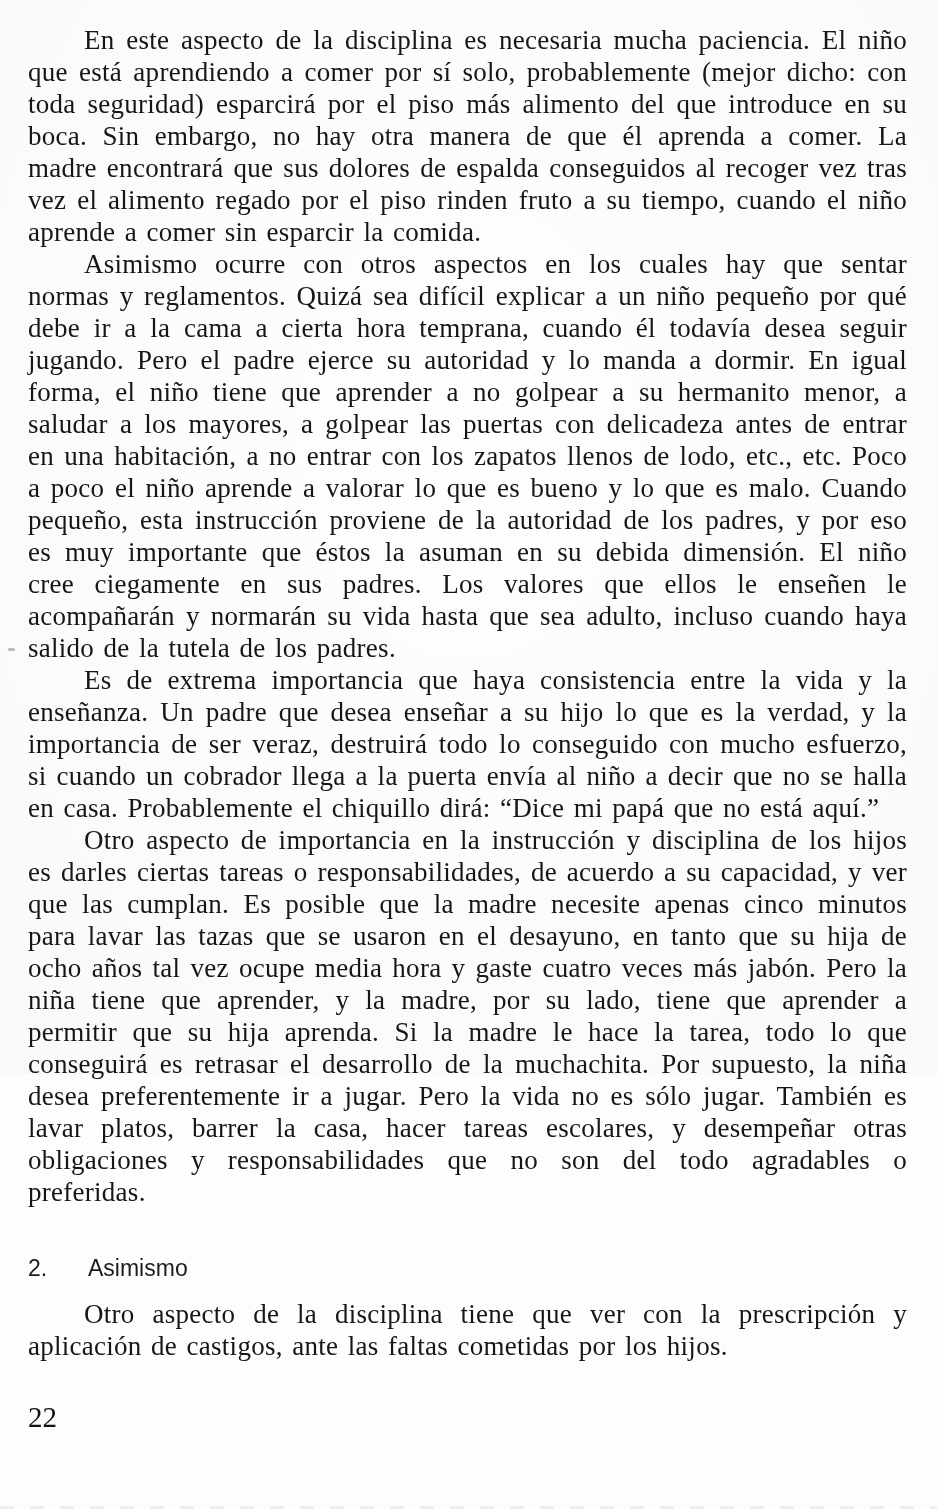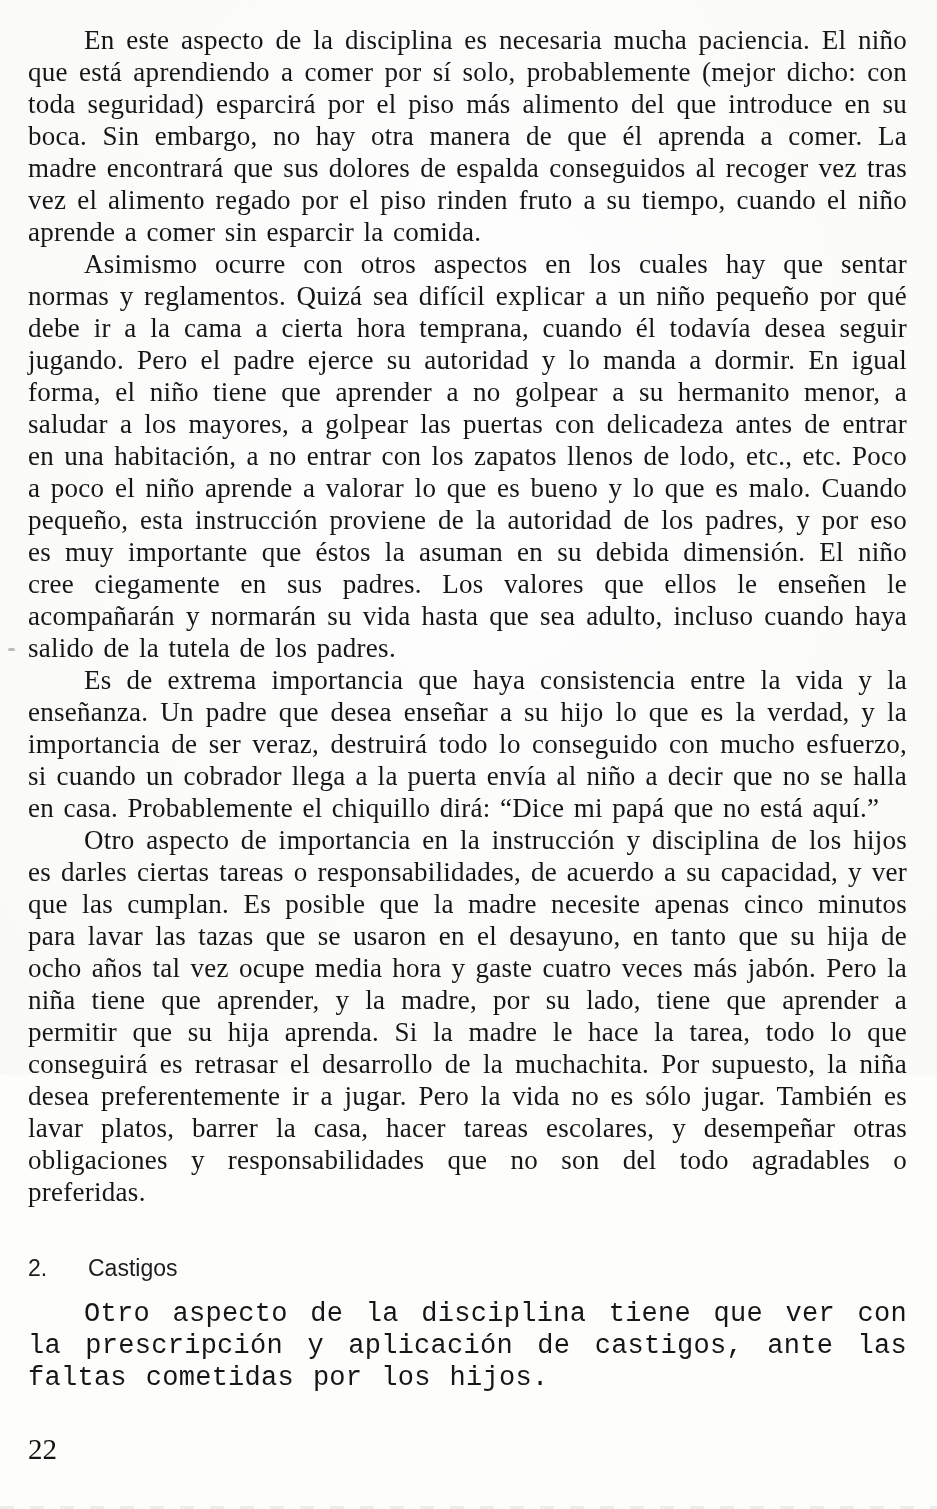--- a/index.html
+++ b/index.html
@@ -50,21 +50,20 @@
     margin-right: 32px;
   }
   .section-body p {
     margin: 0;
     font-size: 27px;
     line-height: 32px;
     text-align: justify;
     text-indent: 56px;
     word-spacing: 0.09em;
     letter-spacing: 0.01em;
-    font-family: Liberation Mono, monospace;
   }
   .page-number {
     margin-top: 40px;
     font-size: 29px;
     line-height: 30px;
     color: #131313;
   }
   
   .scan-dot {
     position: absolute;
@@ -94,21 +93,21 @@
 
   <div class="body-text">
     <p>En este aspecto de la disciplina es necesaria mucha paciencia. El niño que está aprendiendo a comer por sí solo, probablemente (mejor dicho: con toda seguridad) esparcirá por el piso más alimento del que introduce en su boca. Sin embargo, no hay otra manera de que él aprenda a comer. La madre encontrará que sus dolores de espalda conseguidos al recoger vez tras vez el alimento regado por el piso rinden fruto a su tiempo, cuando el niño aprende a comer sin esparcir la comida.</p>
     <p>Asimismo ocurre con otros aspectos en los cuales hay que sentar normas y reglamentos. Quizá sea difícil explicar a un niño pequeño por qué debe ir a la cama a cierta hora temprana, cuando él todavía desea seguir jugando. Pero el padre ejerce su autoridad y lo manda a dormir. En igual forma, el niño tiene que aprender a no golpear a su hermanito menor, a saludar a los mayores, a golpear las puertas con delicadeza antes de entrar en una habitación, a no entrar con los zapatos llenos de lodo, etc., etc. Poco a poco el niño aprende a valorar lo que es bueno y lo que es malo. Cuando pequeño, esta instrucción proviene de la autoridad de los padres, y por eso es muy importante que éstos la asuman en su debida dimensión. El niño cree ciegamente en sus padres. Los valores que ellos le enseñen le acompañarán y normarán su vida hasta que sea adulto, incluso cuando haya salido de la tutela de los padres.</p>
     <p>Es de extrema importancia que haya consistencia entre la vida y la enseñanza. Un padre que desea enseñar a su hijo lo que es la verdad, y la importancia de ser veraz, destruirá todo lo conseguido con mucho esfuerzo, si cuando un cobrador llega a la puerta envía al niño a decir que no se halla en casa. Probablemente el chiquillo dirá: “Dice mi papá que no está aquí.”</p>
     <p>Otro aspecto de importancia en la instrucción y disciplina de los hijos es darles ciertas tareas o responsabilidades, de acuerdo a su capacidad, y ver que las cumplan. Es posible que la madre necesite apenas cinco minutos para lavar las tazas que se usaron en el desayuno, en tanto que su hija de ocho años tal vez ocupe media hora y gaste cuatro veces más jabón. Pero la niña tiene que aprender, y la madre, por su lado, tiene que aprender a permitir que su hija aprenda. Si la madre le hace la tarea, todo lo que conseguirá es retrasar el desarrollo de la muchachita. Por supuesto, la niña desea preferentemente ir a jugar. Pero la vida no es sólo jugar. También es lavar platos, barrer la casa, hacer tareas escolares, y desempeñar otras obligaciones y responsabilidades que no son del todo agradables o preferidas.</p>
   </div>
 
   <div class="section-heading">
     <span class="sec-num">2.</span>
-    <span class="sec-title">Castigos</span>
+    <span class="sec-title">Asimismo</span>
   </div>
 
   <div class="section-body">
     <p>Otro aspecto de la disciplina tiene que ver con la prescripción y aplicación de castigos, ante las faltas cometidas por los hijos.</p>
   </div>
 
   <div class="page-number">22</div>
 
   <div class="scan-dot"></div>
   <div class="scan-edge"></div>

